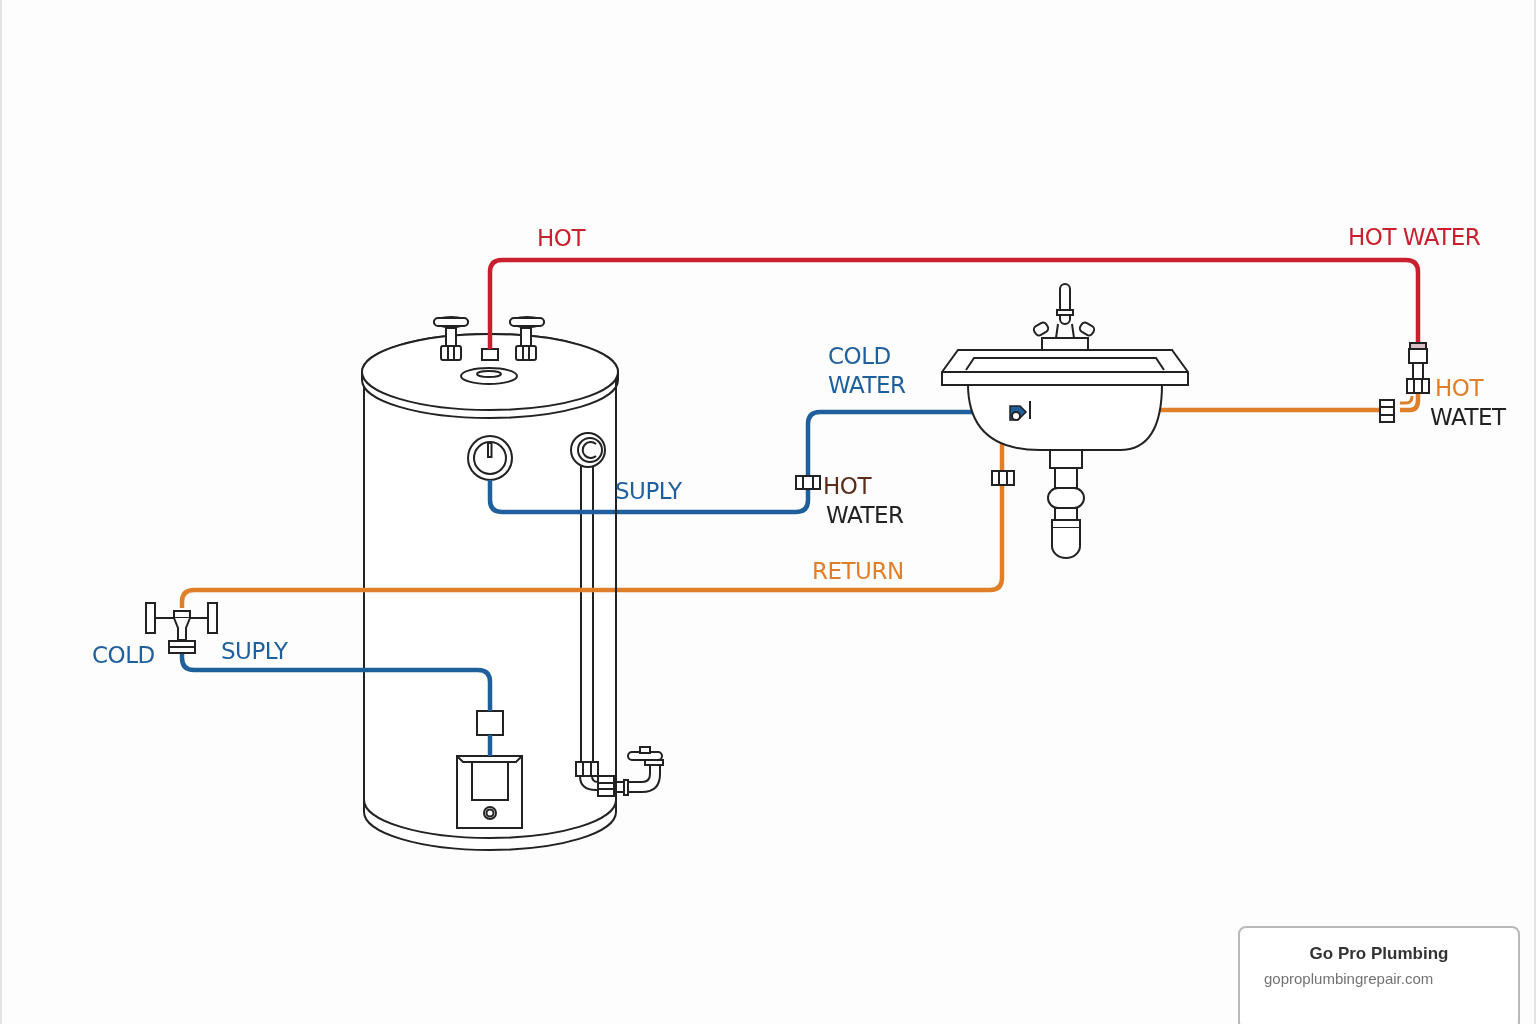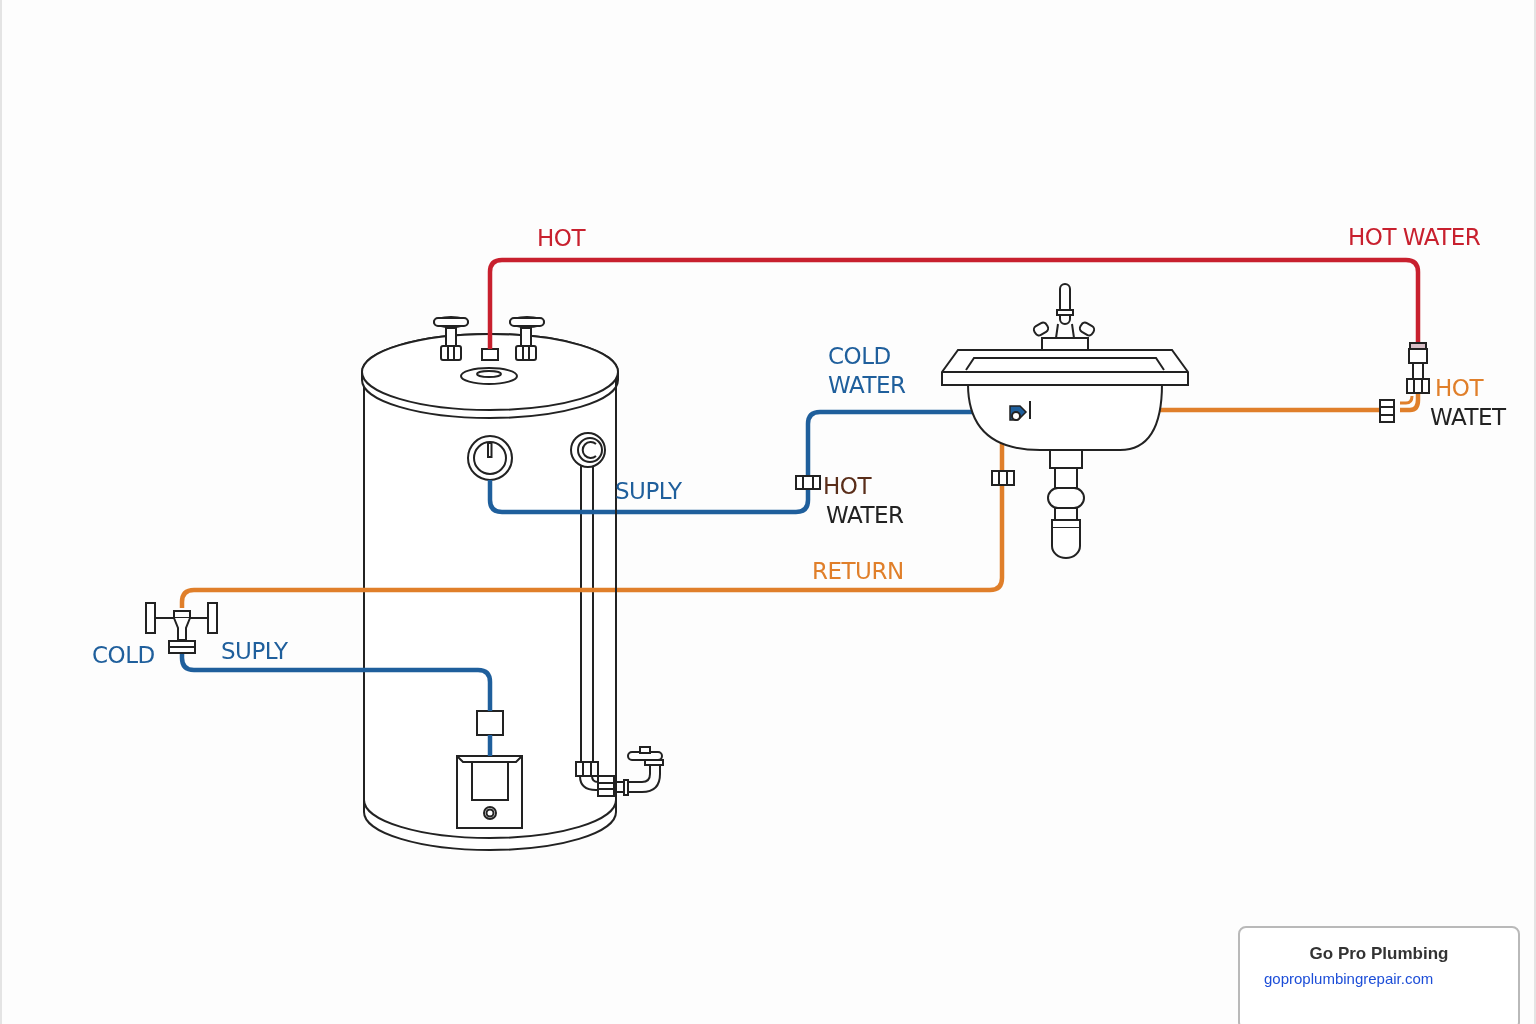--- a/index.html
+++ b/index.html
@@ -16,21 +16,21 @@
       position: absolute; left: 1238px; top: 926px; width: 282px; height: 104px;
       border: 2.5px solid #b9b9b9; border-radius: 8px; background: #ffffff;
       box-sizing: border-box; text-align: center;
     }
     .brand-name {
       position: absolute; left: 0; right: 0; top: 16px;
       font-family: "Liberation Sans", sans-serif; font-weight: bold; font-size: 17px; color: #333333;
     }
     .brand-url {
       position: absolute; left: 24px; top: 42px;
-      font-family: "Liberation Sans", sans-serif; font-size: 15px; color: #1d4ed8;
+      font-family: "Liberation Sans", sans-serif; font-size: 15px; color: #737373;
     }
   </style>
 </head>
 <body>
 
 <div class="frame-left"></div>
 <div class="frame-right"></div>
 
 <svg class="diagram" width="1536" height="1024" viewBox="0 0 1536 1024">
 

